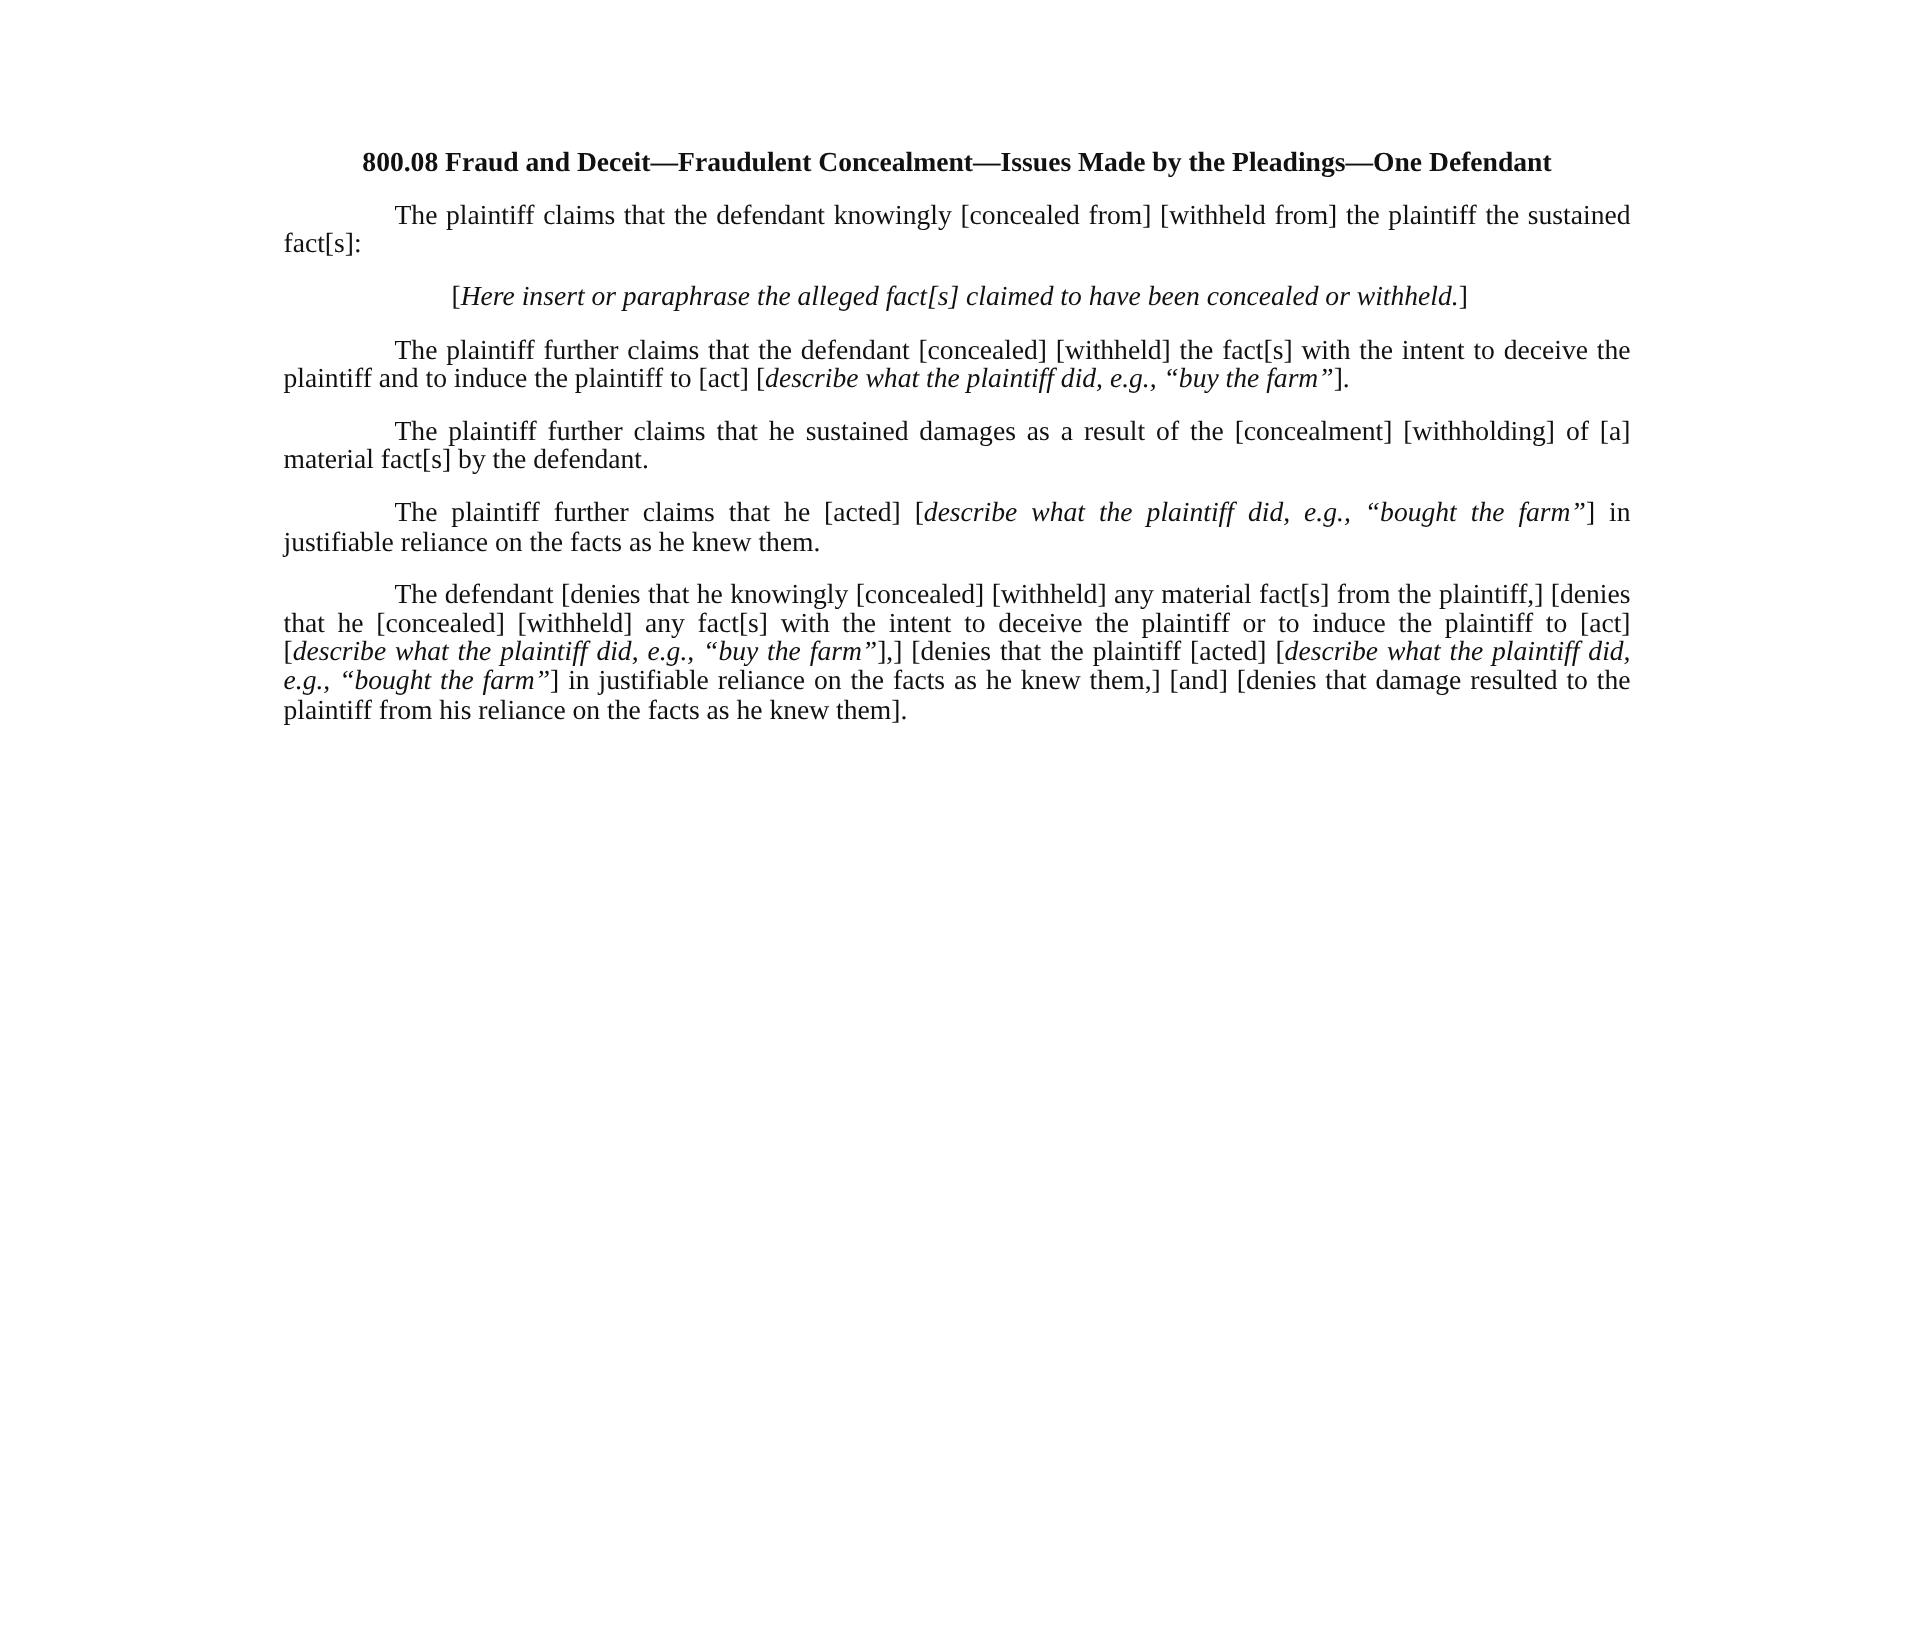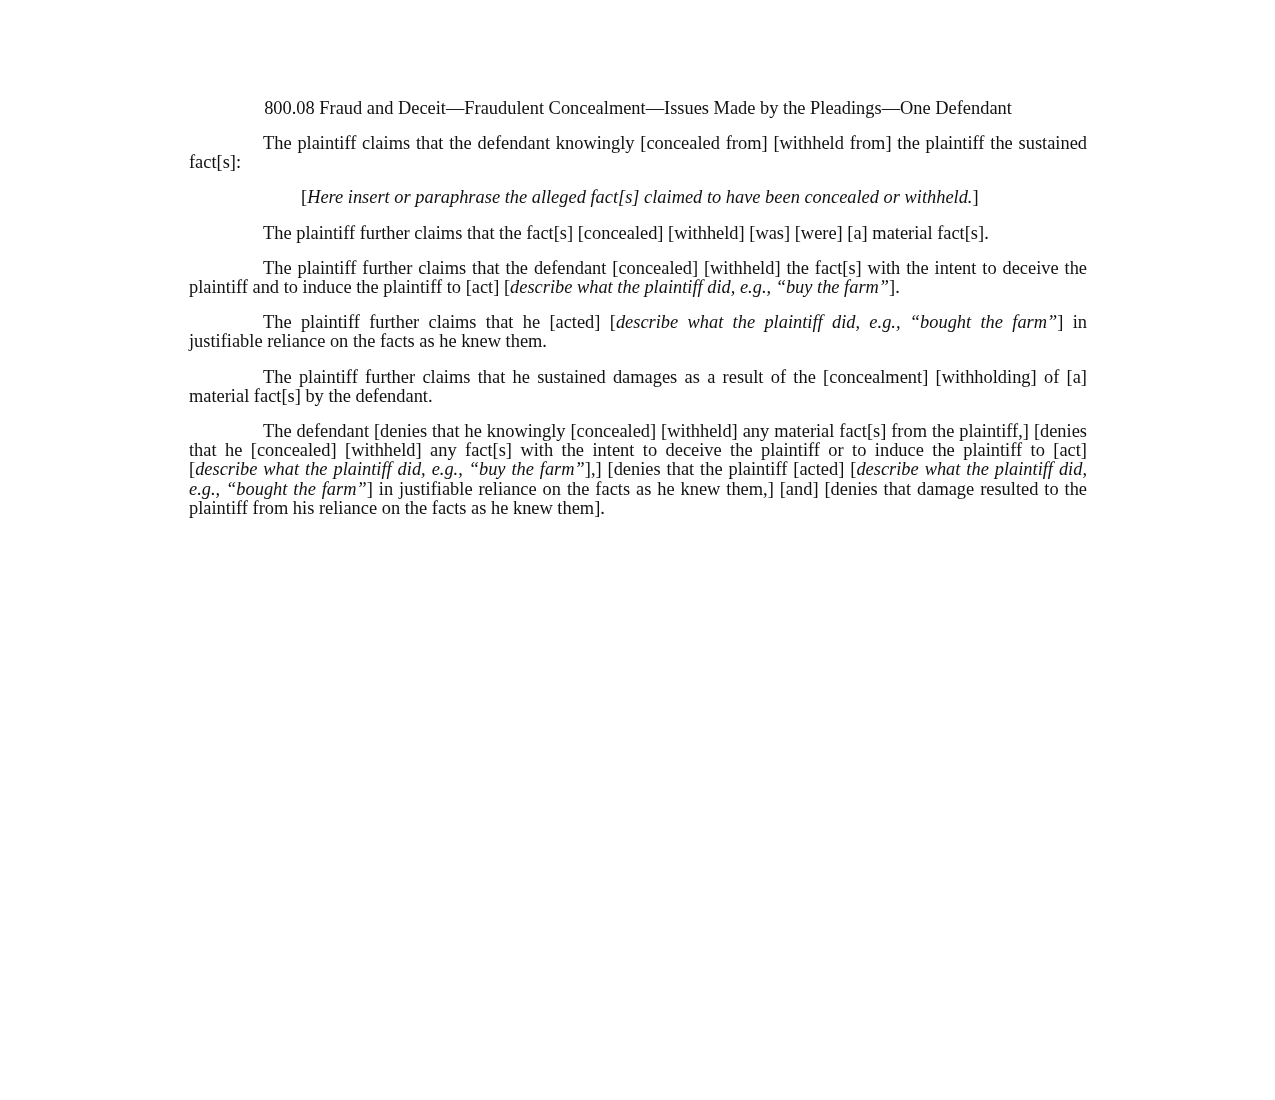--- a/index.html
+++ b/index.html
@@ -8,21 +8,21 @@
       position: absolute;
       left: 189px;
       top: 99px;
       width: 898px;
       font-family: "Liberation Serif", "DejaVu Serif", serif;
       color: #111111;
       font-size: 18.4px;
       line-height: 19.2px;
     }
     .title {
-      font-weight: normal;
+      font-weight: bold;
       text-align: center;
       font-size: 18.4px;
       line-height: 19px;
       margin: 0 0 16px 0;
       padding: 0 40px;
     }
     .para {
       text-align: justify;
       text-indent: 74px;
       margin: 0 0 16px 0;
@@ -40,32 +40,29 @@
   <div class="title">800.08 Fraud and Deceit—Fraudulent Concealment—Issues Made by the Pleadings—One Defendant</div>
 
   <p class="para">
     <span>The plaintiff claims that the defendant knowingly [concealed from] [withheld from] the plaintiff the sustained fact[s]:</span>
   </p>
 
   <p class="para block">
     <span>[</span><span class="it">Here insert or paraphrase the alleged fact[s] claimed to have been concealed or withheld.</span><span>]</span>
   </p>
 
-  <p class="para">
-    <span>The plaintiff further claims that the fact[s] [concealed] [withheld] [was] [were] [a] material fact[s].</span>
-  </p>
 
   <p class="para">
     <span>The plaintiff further claims that the defendant [concealed] [withheld] the fact[s] with the intent to deceive the plaintiff and to induce the plaintiff to [act] [</span><span class="it">describe what the plaintiff did, e.g., “buy the farm”</span><span>].</span>
   </p>
 
   <p class="para">
-    <span>The plaintiff further claims that he [acted] [</span><span class="it">describe what the plaintiff did, e.g., “bought the farm”</span><span>] in justifiable reliance on the facts as he knew them.</span>
+    <span>The plaintiff further claims that he sustained damages as a result of the [concealment] [withholding] of [a] material fact[s] by the defendant.</span>
   </p>
 
   <p class="para">
-    <span>The plaintiff further claims that he sustained damages as a result of the [concealment] [withholding] of [a] material fact[s] by the defendant.</span>
+    <span>The plaintiff further claims that he [acted] [</span><span class="it">describe what the plaintiff did, e.g., “bought the farm”</span><span>] in justifiable reliance on the facts as he knew them.</span>
   </p>
 
   <p class="para">
     <span>The defendant [denies that he knowingly [concealed] [withheld] any material fact[s] from the plaintiff,] [denies that he [concealed] [withheld] any fact[s] with the intent to deceive the plaintiff or to induce the plaintiff to [act] [</span><span class="it">describe what the plaintiff did, e.g., “buy the farm”</span><span>],] [denies that the plaintiff [acted] [</span><span class="it">describe what the plaintiff did, e.g., “bought the farm”</span><span>] in justifiable reliance on the facts as he knew them,] [and] [denies that damage resulted to the plaintiff from his reliance on the facts as he knew them].</span>
   </p>
 </div>
 
 </body></html>

